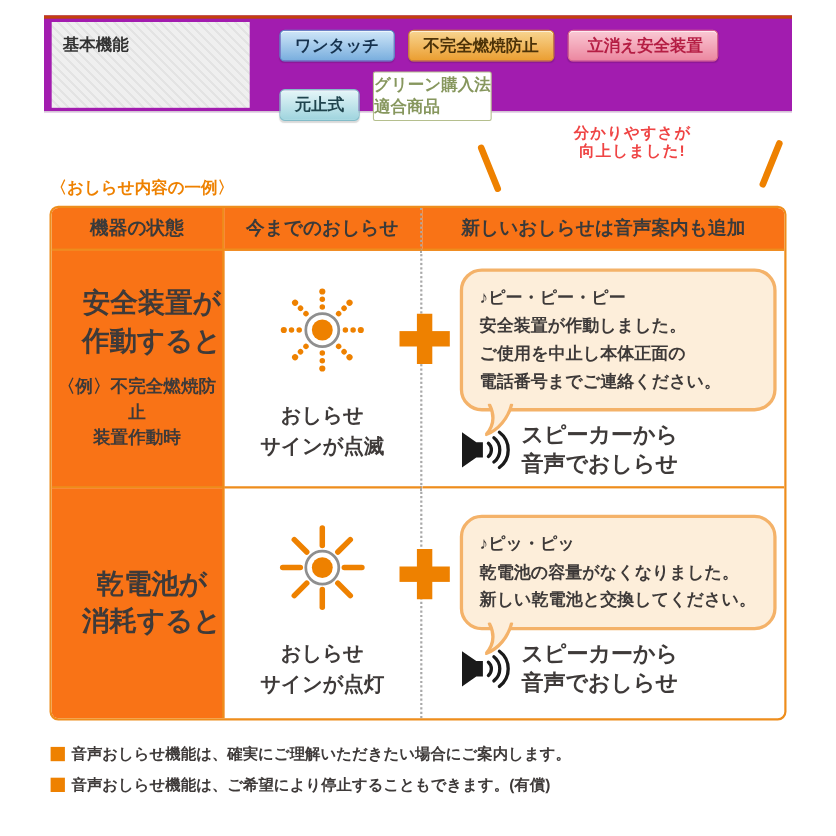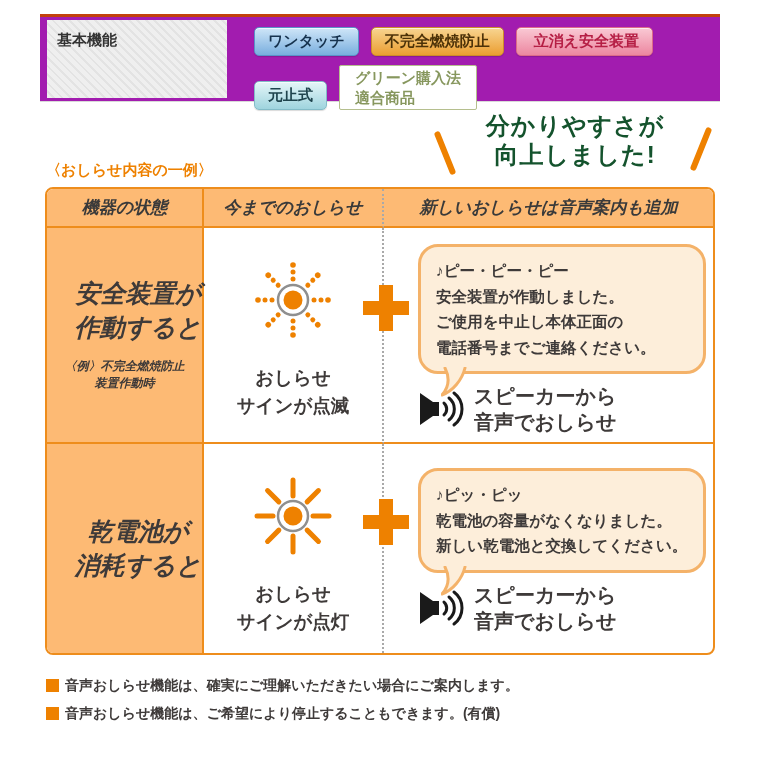--- a/index.html
+++ b/index.html
@@ -14,46 +14,46 @@
   .feature-label { font-size:15px; font-weight:bold; color:#333; }
   .badge-area { flex:1; padding:10px 0 0 27px; }
   .badge-row { margin-bottom:9px; display:flex; align-items:flex-end; }
   .badge { display:inline-block; padding:4px 13px; border-radius:5px; font-weight:bold; font-size:15px;
     margin-right:12px; border:1px solid; box-shadow:inset 0 1px 0 rgba(255,255,255,.65), 0 1px 1px rgba(0,0,0,.15); }
   .badge-blue   { background:linear-gradient(#cfe6f8,#79aede); border-color:#5a92c8; color:#16324e; }
   .badge-orange { background:linear-gradient(#f8d591,#eb9e31); border-color:#cd8c2a; color:#4c3208; }
   .badge-pink   { background:linear-gradient(#fac9d4,#ec87a0); border-color:#dd6b88; color:#b51e44;padding-left:17px; }
   .badge-cyan   { background:linear-gradient(#e5f6f8,#9fd4de); border-color:#83bcc8; color:#1f444d; }
   .badge-green  { background:#fff; border:1px solid #b5bf8e; color:#87975e; font-weight:bold;
-    font-size:15px; line-height:1.3; padding:2px 15px; border-radius:2px; box-shadow:none; }
+    font-size:15px; line-height:1.3; padding:2px 0; border-radius:2px; box-shadow:none; }
 
   
   .callout { position:absolute; left:440px; top:112px; width:270px; text-align:center;
-    color:#14532d; font-weight:bold; font-size:24px; line-height:1.2; letter-spacing:1px; }
+    color:#ef4444; font-weight:bold; font-size:14px; line-height:1.2; letter-spacing:1px; }
   .slash { position:absolute; width:6px; height:46px; background:#ee8100; border-radius:3px; }
   .slash-left  { left:2px;  top:18px; transform:rotate(-22deg); }
   .slash-right { right:6px; top:14px; transform:rotate(22deg); }
 
   
   .table-caption { position:absolute; left:46px; top:161px; color:#ee8100; font-weight:bold; font-size:15px; }
 
   
   .info-table { position:absolute; left:45px; top:187px; width:670px; height:468px;
     border:2px solid #ee8d1c; border-radius:8px; background:#fff; display:grid;
     grid-template-columns:157px 180px 1fr; grid-template-rows:39px 216px 1fr; overflow:hidden; }
   .cell { display:flex; align-items:center; justify-content:center; }
-  .cream { background:#fdba74;font-style:italic; }
+  .cream { background:#f97316; }
   .b-right-solid  { border-right:2px solid #ee8d1c; }
   .b-right-dotted { border-right:2px dotted #a9a9a9; }
   .b-bottom-solid { border-bottom:2px solid #ee8d1c; }
   .hdr { font-size:17px; font-weight:bold; color:#3a3a3a; }
 
   .state-cell { flex-direction:column; }
   .state-main { font-size:25px; font-weight:bold; color:#3e3a39; line-height:1.35; text-align:center;margin-left:27px; }
-  .state-note { margin-top:13px; font-size:12px; font-weight:bold; color:#3e3a39; line-height:1.45; text-align:center; }
+  .state-note { margin-top:13px; font-size:16px; font-weight:bold; color:#3e3a39; line-height:1.45; text-align:center; }
 
   .sign-cell { flex-direction:column; justify-content:flex-start; padding-top:24px; }
   .sign-label { margin-top:16px; font-size:18.5px; font-weight:bold; color:#3e3a39; line-height:1.5; text-align:center; }
 
   .voice-cell { flex-direction:column; align-items:flex-start; justify-content:flex-start; padding:16px 0 0 34px; }
   .voice-cell.row2 { padding-top:24px; }
   .bubble { position:relative; width:288px; background:#fdeeda; border:3px solid #f4b269; border-radius:20px;
     padding:11px 15px; font-size:15.5px; font-weight:bold; line-height:1.65; color:#3e3a39; }
   .bubble-tail { position:absolute; left:20px; bottom:-26px; }
   .speaker-line { display:flex; align-items:center; margin-top:9px;text-align:right; }

